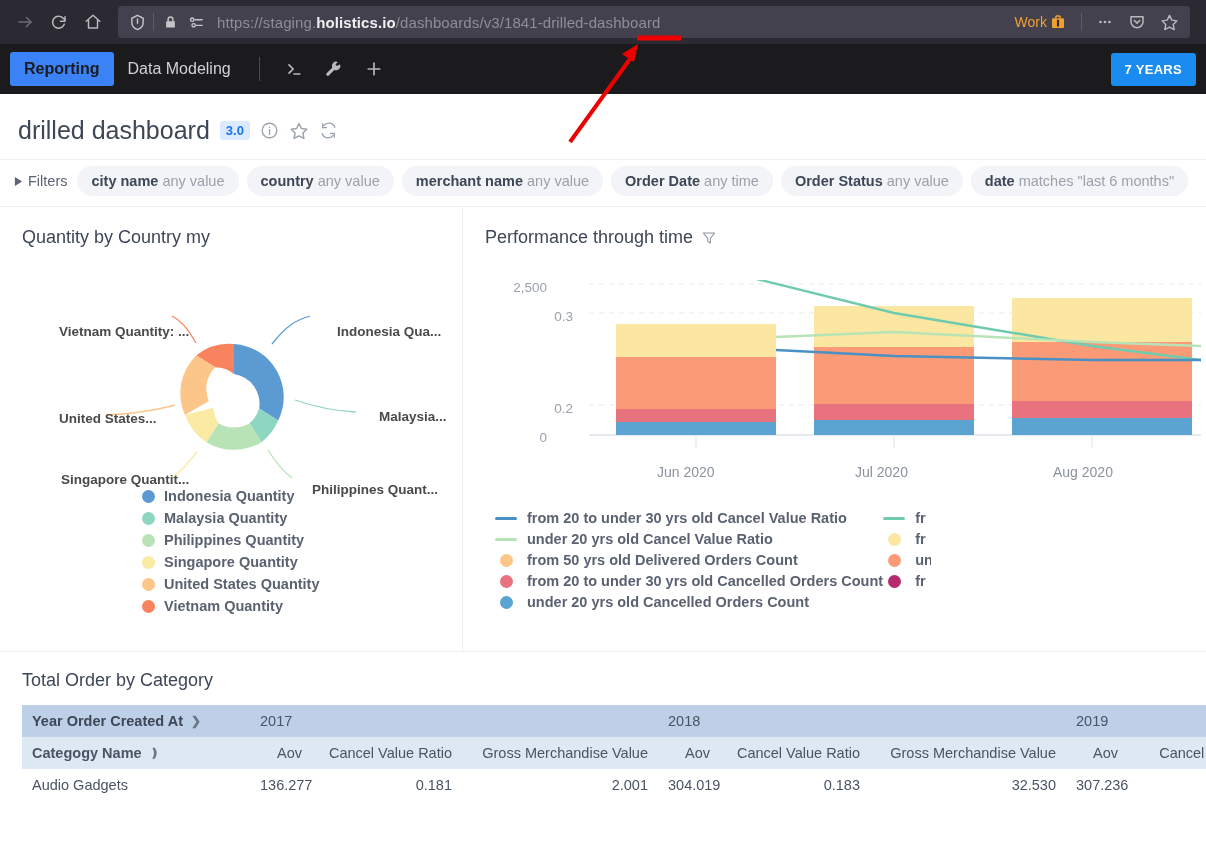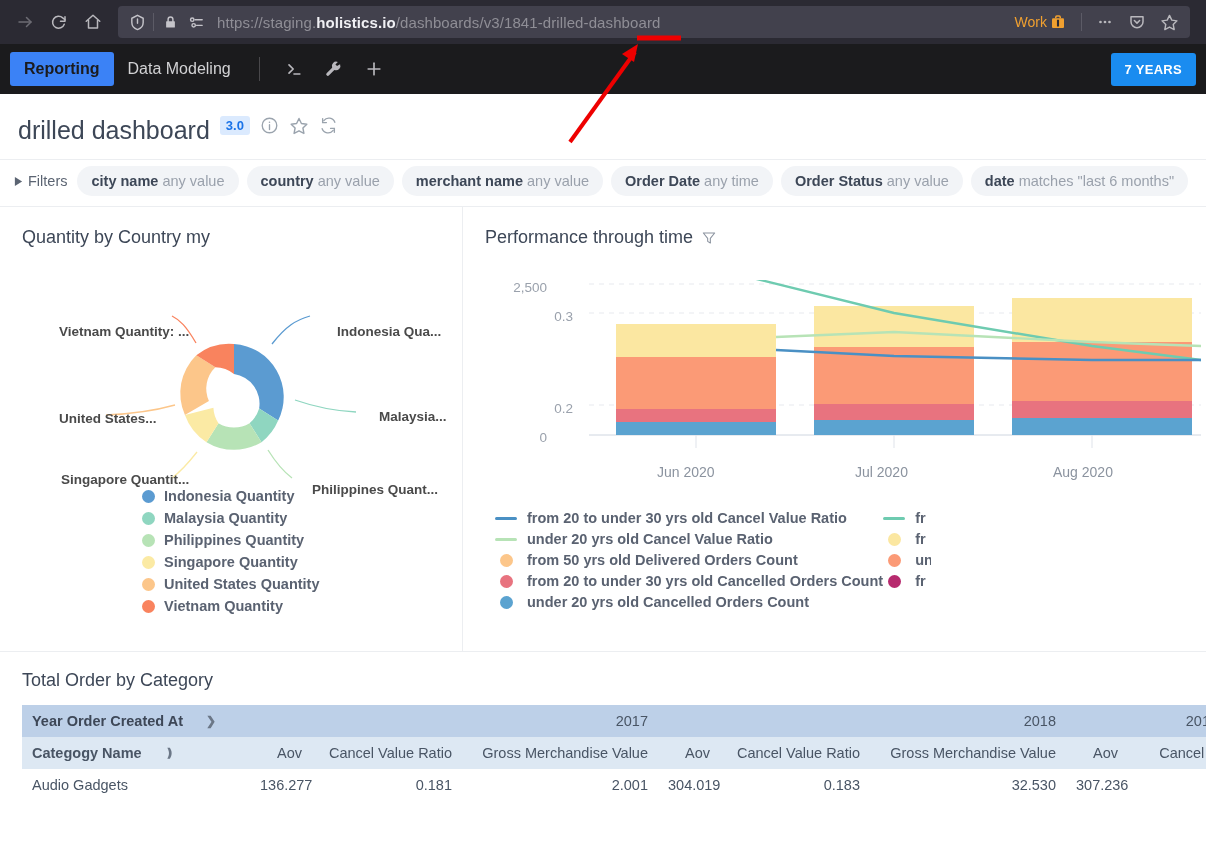--- a/index.html
+++ b/index.html
@@ -63,21 +63,21 @@
   }
   .years-badge {
     margin-left: auto; background: #1a8cf0; color: #ffffff;
     font-size: 13px; font-weight: bold; padding: 9px 14px;
     border-radius: 3px; letter-spacing: .3px;
   }
 
   
   .dash-header {
     padding: 22px 18px 14px 18px;
-    display: flex; align-items: flex-start; gap: 10px;
+    display: flex; align-items: center; gap: 10px;
   }
   .dash-title { font-size: 25px; color: #3d4757; font-weight: normal; }
   .version-badge {
     background: #dbeafe; color: #1a73e8; font-size: 13px;
     font-weight: bold; padding: 2px 6px; border-radius: 3px;
   }
   .hdr-icon { color: #9aa3ad; display: flex; align-items: center; }
 
   
   .filter-bar {
@@ -143,27 +143,27 @@
   .pl-dot { width: 13px; height: 13px; border-radius: 50%; flex: 0 0 auto; margin: 0 4.5px; }
 
   
   .table-widget { border-top: 1px solid #eceef1; padding: 18px 22px 0 22px; }
   .tbl { width: 100%; border-collapse: collapse; table-layout: fixed; }
   .tbl th, .tbl td {
     font-size: 14.5px; color: #495565; text-align: right;
     padding: 8px 10px; font-weight: normal; white-space: nowrap;
     overflow: hidden;
   }
-  .tbl tr.grp th { background: #bdd0e8; text-align: right; font-weight: normal; }
+  .tbl tr.grp th { background: #bdd0e8; text-align: left; font-weight: normal; }
   .tbl tr.sub th { background: #dde8f3; }
   .tbl tr.sub th.lead, .tbl tr.grp th.lead { text-align: left; }
   .tbl td.lead { text-align: left; }
   .tbl th.lead { font-weight: bold; }
   .tbl tr.grp th.lead { font-weight: bold; color: #3d4757; }
-  .lead-cell { display: flex; align-items: center; gap: 23px; }
+  .lead-cell { display: flex; align-items: center; gap: 8px; }
   .chev { color: #6b7787; font-size: 12px; }
 
   .arrow-overlay { position: absolute; left: 0; top: 0; pointer-events: none; }
 </style>
 </head>
 <body>
 
 <div class="browser-bar">
   <div class="nav-btn disabled">
     <svg width="18" height="18" viewBox="0 0 24 24" fill="none" stroke="currentColor" stroke-width="2" stroke-linecap="round" stroke-linejoin="round">

